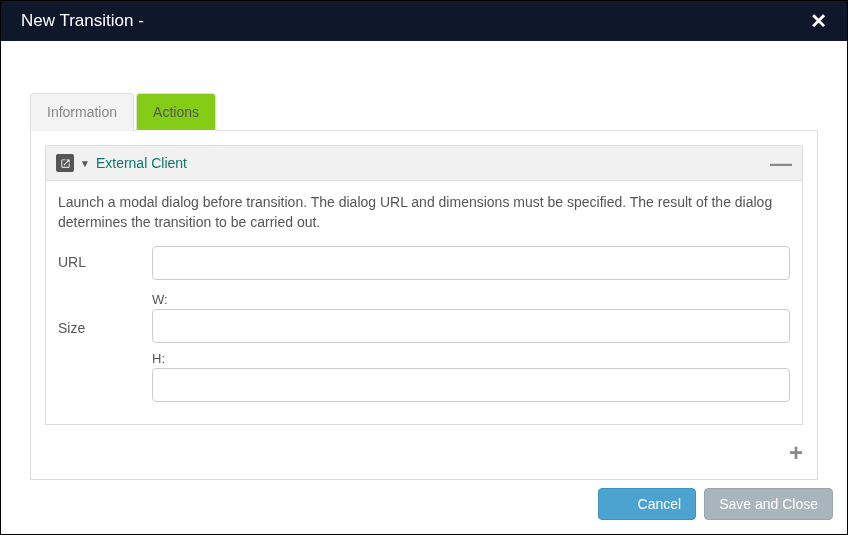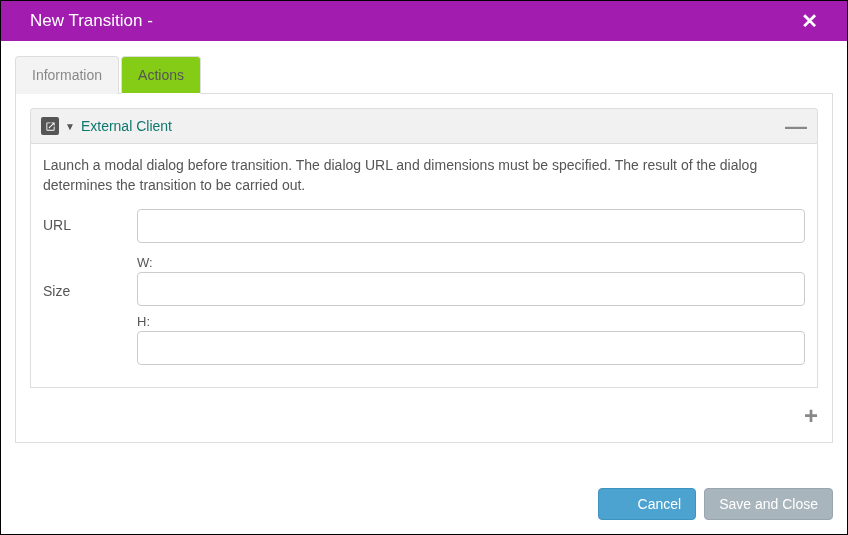--- a/index.html
+++ b/index.html
@@ -7,36 +7,37 @@
     font-family: "Helvetica Neue", Helvetica, Arial, sans-serif;
     font-size: 14px;
     color: #555;
     background: #fff;
     width: 848px;
     height: 535px;
     border: 1px solid #000;
     position: relative;
   }
   .header {
-    background: #a21caf;
+    background: #0f172a;
     color: #fff;
-    padding: 10px 29px;
+    padding: 10px 20px;
     display: flex;
     justify-content: space-between;
     align-items: center;
   }
   .header-title { font-size: 17px; font-weight: 400; }
   .close-x {
     font-size: 20px;
     font-weight: bold;
     cursor: pointer;
     line-height: 1;
   }
   .body {
-    padding: 14px;
+    padding: 29px;
+    margin-top: 22px;
   }
   .tabs {
     display: flex;
     border-bottom: 1px solid #ddd;
   }
   .tab {
     padding: 10px 16px;
     border: 1px solid transparent;
     border-bottom: none;
     cursor: pointer;

